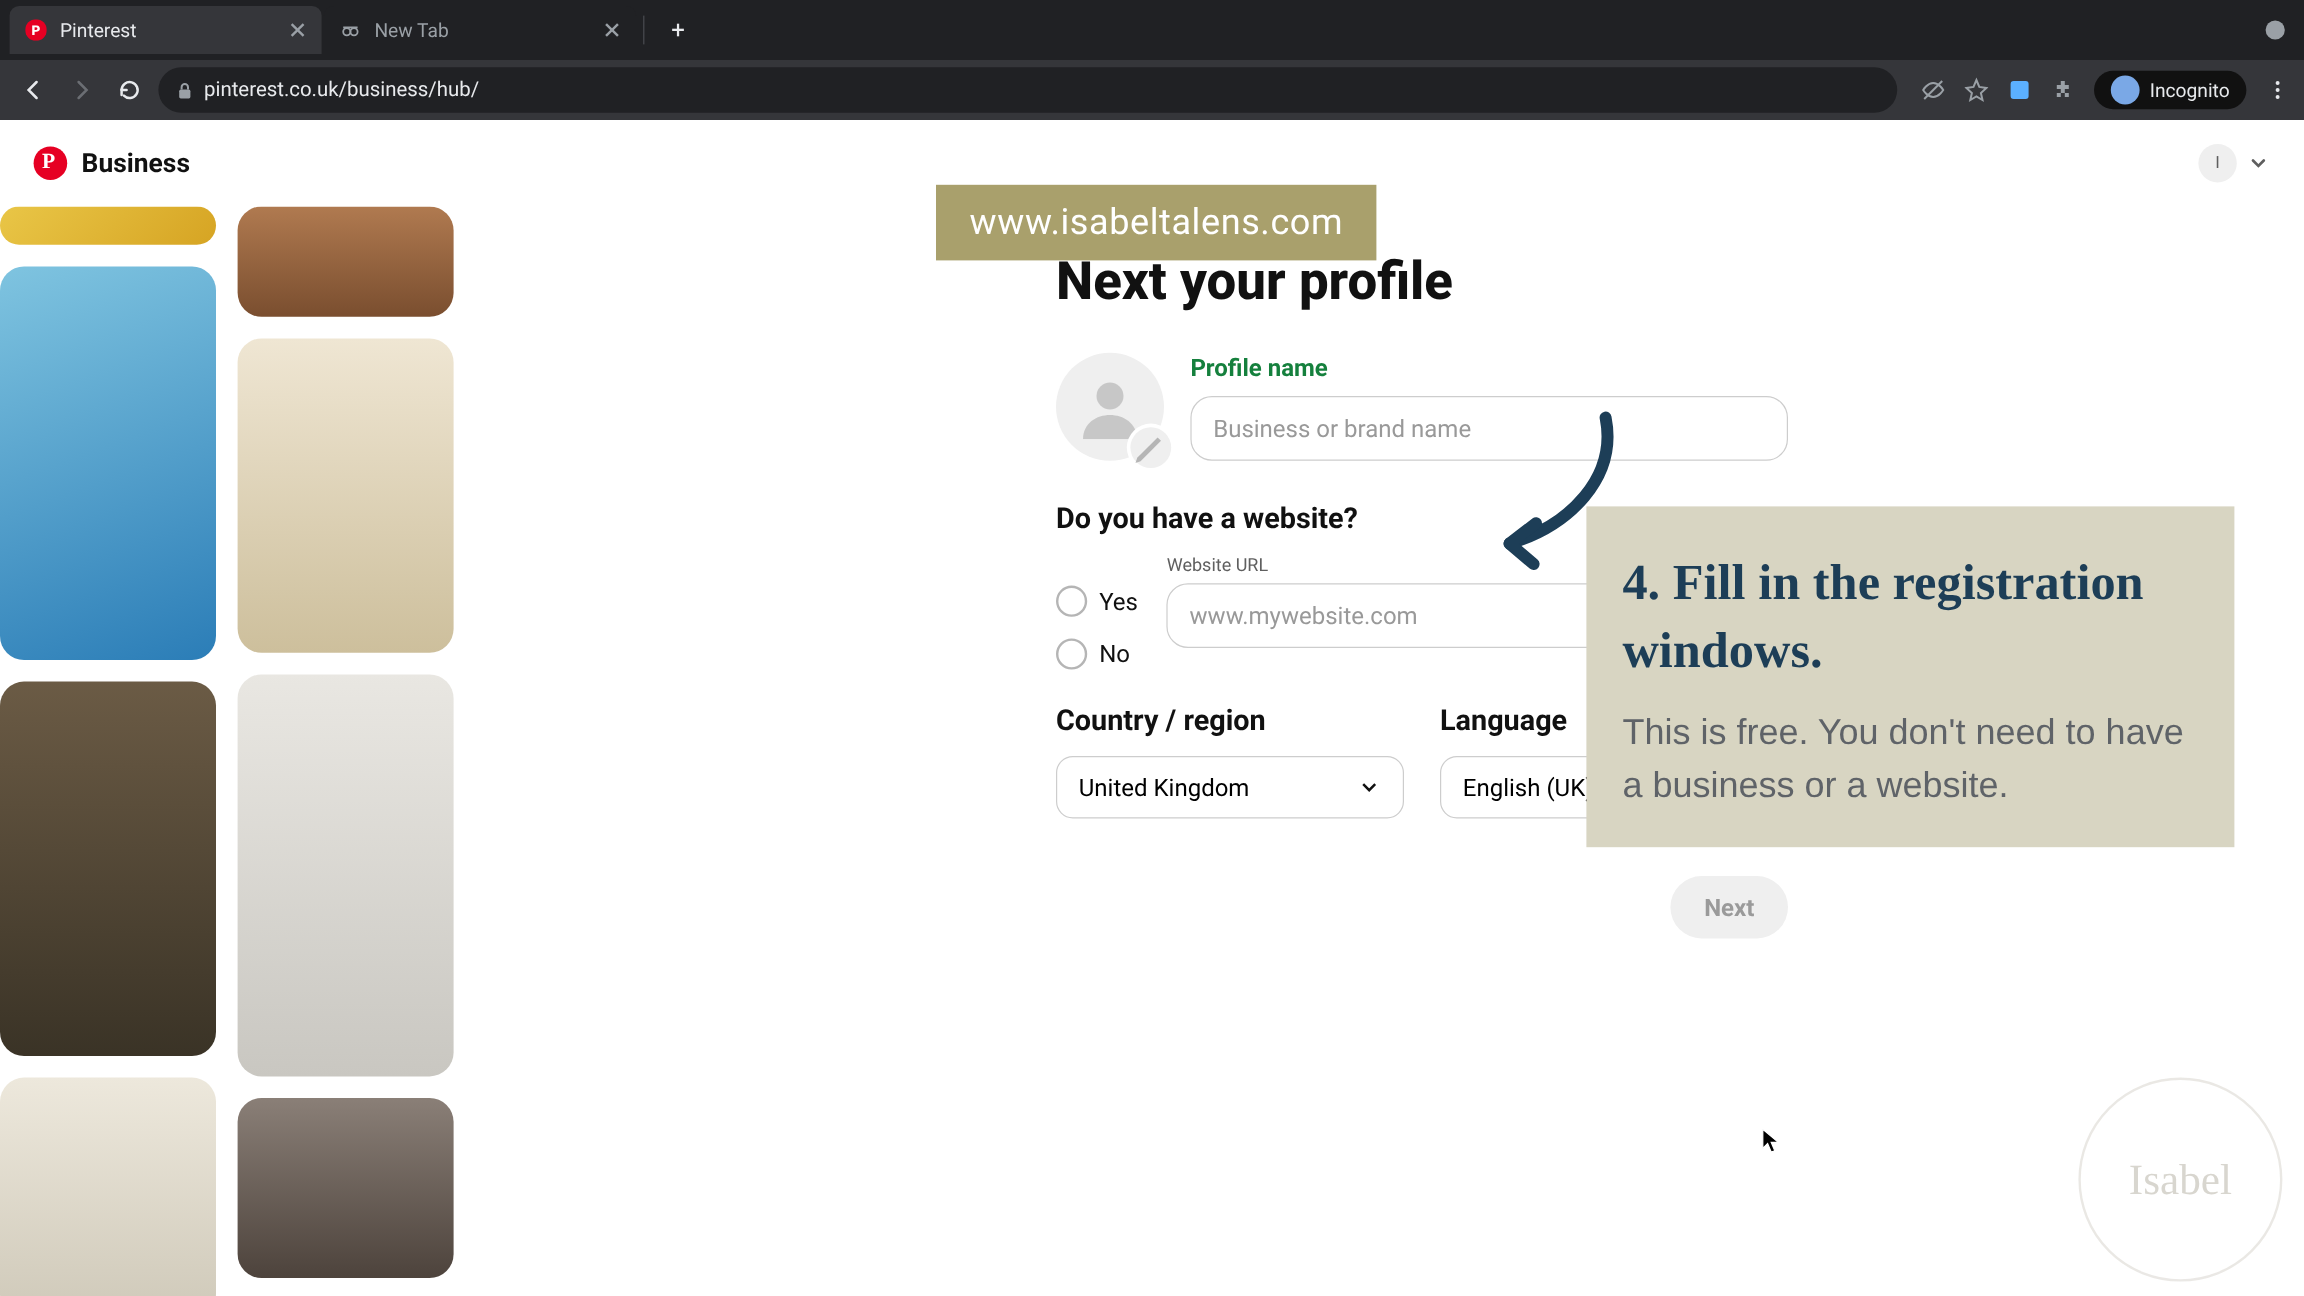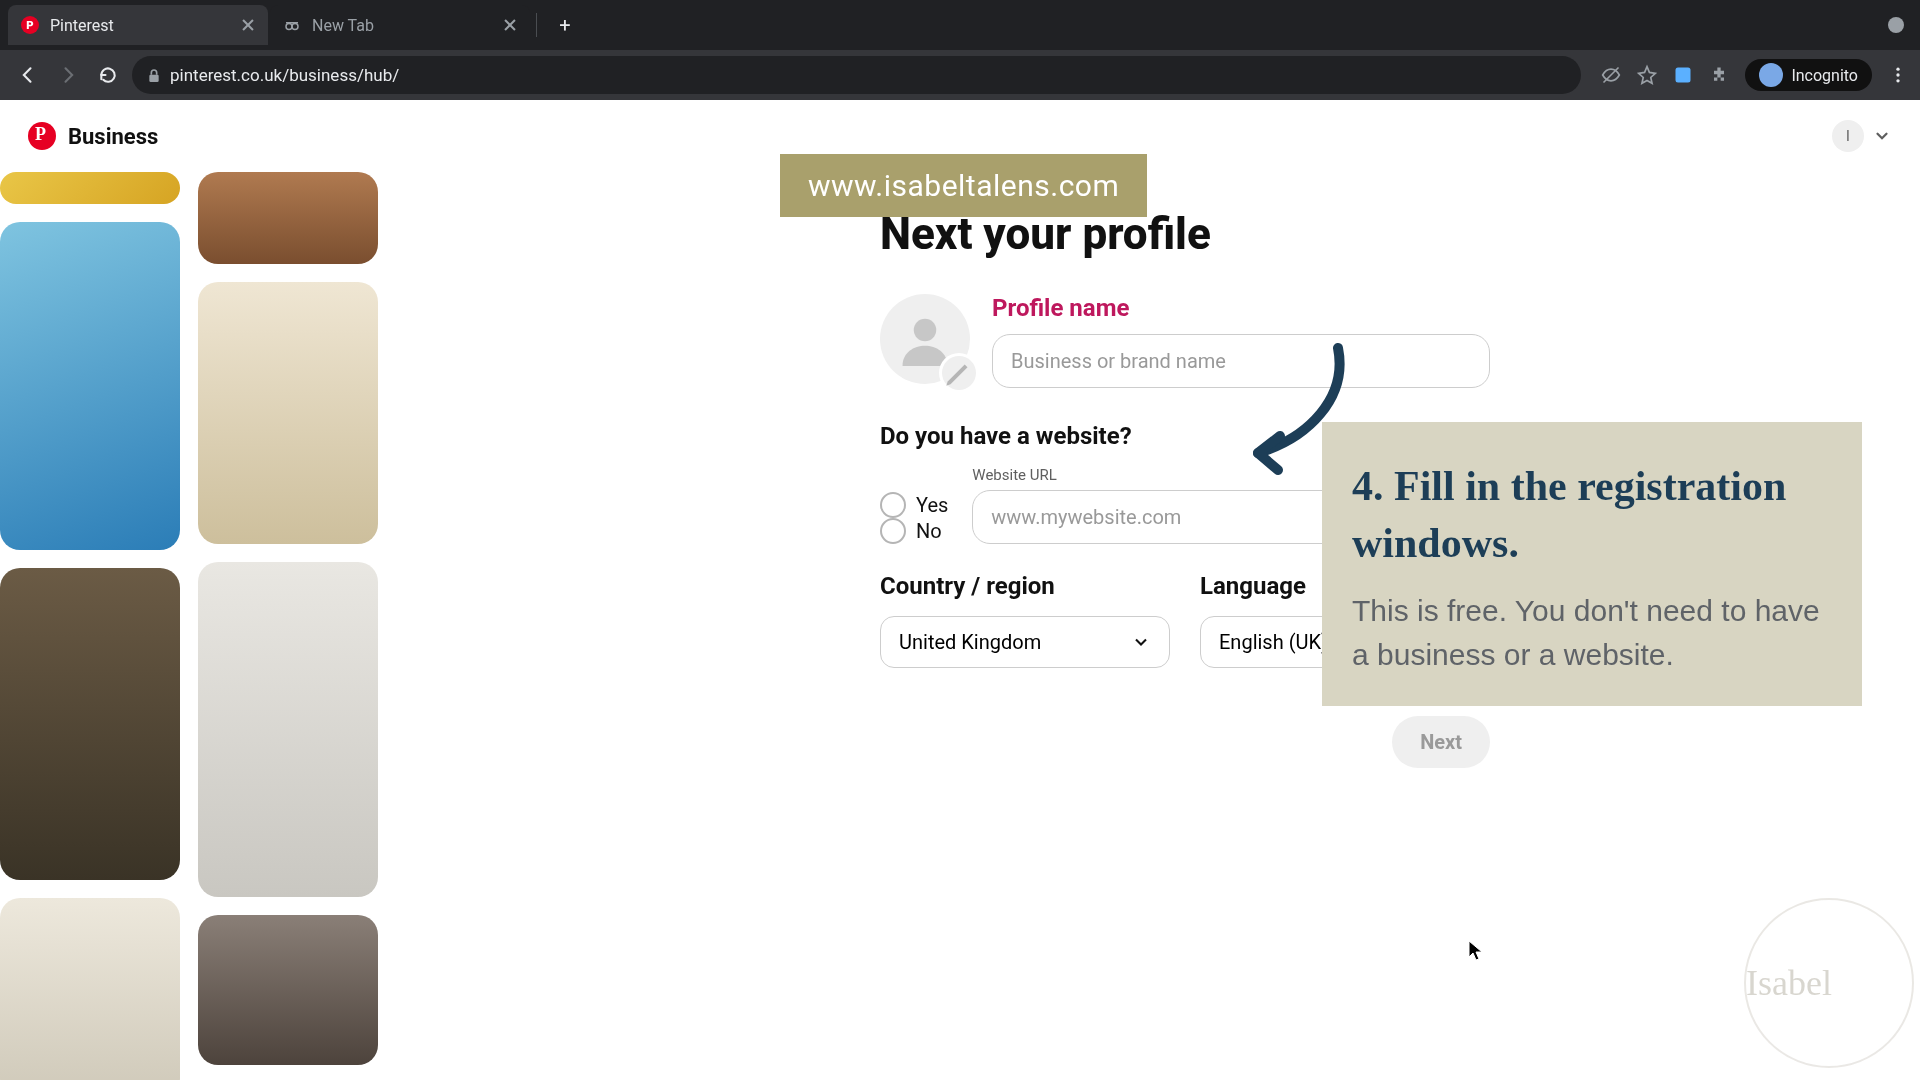--- a/index.html
+++ b/index.html
@@ -56,27 +56,27 @@
   .tb4 { height:150px; background:linear-gradient(180deg,#8a7f77,#4d433c); }
 
   
   .form-wrap { position:absolute; left:880px; top:108px; width:610px; }
   .h1 { font-size:44px; font-weight:800; color:#111; margin-bottom:34px; }
   .profile-row { display:flex; align-items:flex-start; gap:22px; margin-bottom:34px; }
   .avatar-lg { width:90px; height:90px; border-radius:50%; background:#efefef; position:relative; display:flex; align-items:center; justify-content:center; }
   .avatar-lg svg { width:54px; height:54px; opacity:0.4; }
   .edit-badge { position:absolute; right:-6px; bottom:-6px; width:34px; height:34px; border-radius:50%; background:#efefef; box-shadow:0 0 0 3px #fff; display:flex; align-items:center; justify-content:center; }
   .field-group { flex:1; }
-  .label-lg { font-size:24px; font-weight:700; color:#be185d; margin-bottom:12px; display:block; }
+  .label-lg { font-size:20px; font-weight:700; color:#15803d; margin-bottom:12px; display:block; }
   .input { width:100%; height:54px; border:1.5px solid #cdcdcd; border-radius:18px; padding:0 18px; font-size:20px; color:#111; }
   .input::placeholder { color:#999; }
 
   .q-label { font-size:24px; font-weight:700; color:#111; margin-bottom:16px; }
   .website-row { display:flex; gap:24px; margin-bottom:28px; }
-  .radios { display:flex; flex-direction:column; padding-top:26px; }
+  .radios { display:flex; flex-direction:column; gap:18px; padding-top:26px; }
   .radio { display:flex; align-items:center; gap:10px; }
   .radio-circle { width:26px; height:26px; border-radius:50%; border:2px solid #b5b5b5; }
   .radio-label { font-size:20px; color:#111; }
   .url-field { flex:1; }
   .small-label { font-size:15px; color:#5f5f5f; margin-bottom:6px; display:block; }
 
   .selects-row { display:flex; gap:30px; }
   .sel-col { flex:1; }
   .sel-label { font-size:24px; font-weight:700; color:#111; margin-bottom:16px; display:block; }
   .select { position:relative; }
@@ -87,21 +87,21 @@
   
   .url-banner { position:absolute; left:780px; top:54px; background:#a9a06c; color:#fff; font-size:30px; padding:14px 28px; letter-spacing:0.5px; }
 
   
   .callout { position:absolute; left:1322px; top:322px; width:540px; background:#d8d5c2; padding:36px 30px 30px 30px; }
   .callout-h { font-size:42px; font-weight:800; color:#1d3e57; line-height:1.35; margin-bottom:18px; font-family: Georgia, 'Times New Roman', serif; }
   .callout-p { font-size:30px; color:#5f6368; line-height:1.45; font-family: -apple-system, sans-serif; }
   .arrow { position:absolute; left:1238px; top:238px; width:120px; height:150px; }
 
   .cursor { position:absolute; left:1468px; top:840px; width:16px; height:22px; }
-  .wm { position:absolute; right:6px; bottom:12px; width:170px; height:170px; border:2px solid #d9d6cf; border-radius:50%; display:flex; align-items:center; opacity:0.55; }
+  .wm { position:absolute; right:18px; bottom:12px; width:170px; height:170px; border:2px solid #d9d6cf; border-radius:50%; display:flex; align-items:center; justify-content:center; opacity:0.55; }
   .wm span { font-family: 'Brush Script MT', cursive; font-size:36px; color:#b9b5a9; }
 </style>
 </head>
 <body>
 
 <div class="browser-top">
   <div class="tab active">
     <span class="favicon">
       <svg viewBox="0 0 24 24" width="18" height="18">
           <circle cx="12" cy="12" r="12" fill="#e60023"></circle>

